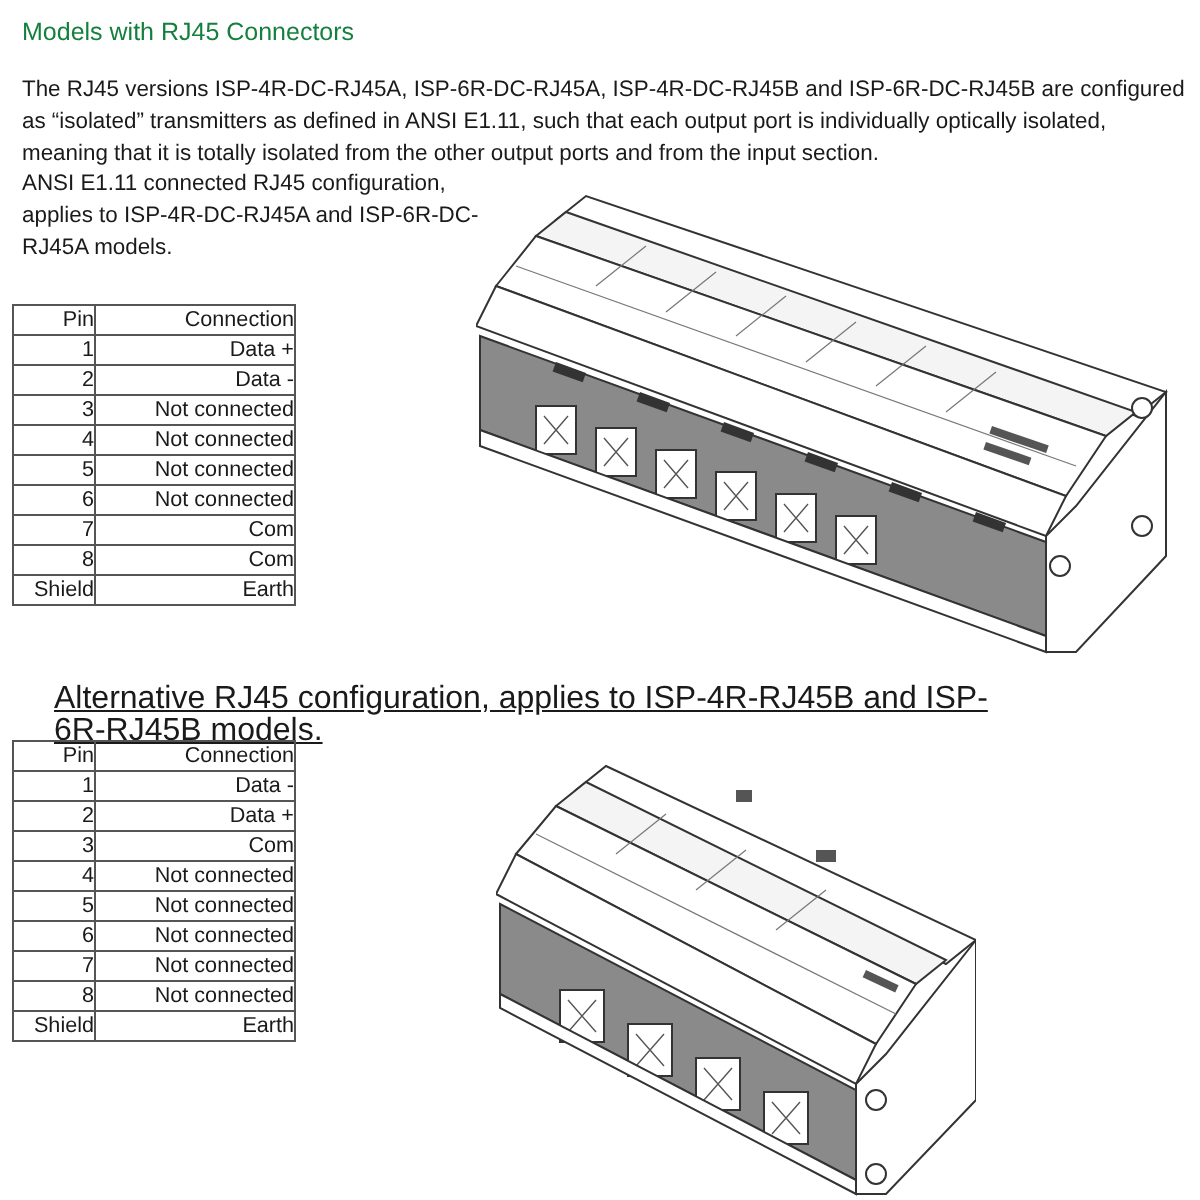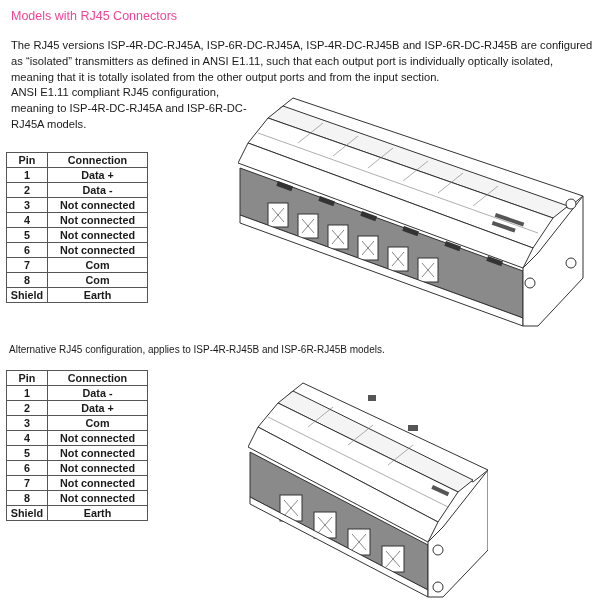--- a/index.html
+++ b/index.html
@@ -1,39 +1,39 @@
 <!DOCTYPE html>
 <html><head>
 <meta charset="utf-8">
 <style>
   html, body { margin:0; padding:0; background:#ffffff; }
   body { width:600px; height:600px; position:relative; overflow:hidden;
          font-family:"Liberation Sans", sans-serif; color:#1a1a1a; }
-  .heading { position:absolute; left:11px; top:9px; font-size:12.5px; color:#ec4899; }
+  .heading { position:absolute; left:11px; top:9px; font-size:12.5px; color:#15803d; }
   .intro { position:absolute; left:11px; top:25px; width:585px; font-size:11.2px; line-height:16px;margin-top:12px; }
   .cap1 { position:absolute; left:11px; top:84px; width:240px; font-size:11.2px; line-height:16px; }
-  .cap2 { position:absolute; left:9px; top:342px; width:480px; font-size:10px; line-height:16px; }
+  .cap2 { position:absolute; left:27px; top:342px; width:480px; font-size:16px; line-height:16px;text-decoration:underline; }
   table.pins { position:absolute; left:6px; border-collapse:collapse; font-size:10.8px; }
-  table.pins td, table.pins th { border:1px solid #555; height:14px; padding:0; text-align:center;
-         font-weight:bold; line-height:14px; }
+  table.pins td, table.pins th { border:1px solid #555; height:14px; padding:0; text-align:right;
+         font-weight:normal; line-height:14px; }
   table.pins .c1 { width:40px; }
   table.pins .c2 { width:99px; }
   #t1 { top:152px; }
   #t2 { top:370px; }
   .dev { position:absolute; }
   #dev1 { left:238px; top:88px; }
   #dev2 { left:248px; top:375px; }
 </style>
 </head>
 <body>
 
 <div class="heading">Models with RJ45 Connectors</div>
 <div class="intro">The RJ45 versions ISP-4R-DC-RJ45A, ISP-6R-DC-RJ45A, ISP-4R-DC-RJ45B and ISP-6R-DC-RJ45B are configured as “isolated” transmitters as defined in ANSI E1.11, such that each output port is individually optically isolated, meaning that it is totally isolated from the other output ports and from the input section.</div>
 
-<div class="cap1">ANSI E1.11 compliant RJ45 configuration, meaning to ISP-4R-DC-RJ45A and ISP-6R-DC-RJ45A models.</div>
+<div class="cap1">ANSI E1.11 connected RJ45 configuration, applies to ISP-4R-DC-RJ45A and ISP-6R-DC-RJ45A models.</div>
 
 <table id="t1" class="pins">
   <tbody>
       <tr>
     <th class="c1">Pin</th>
     <th class="c2">Connection</th>
   </tr>
   <tr>
         <td>1</td>
         <td>Data +</td>

